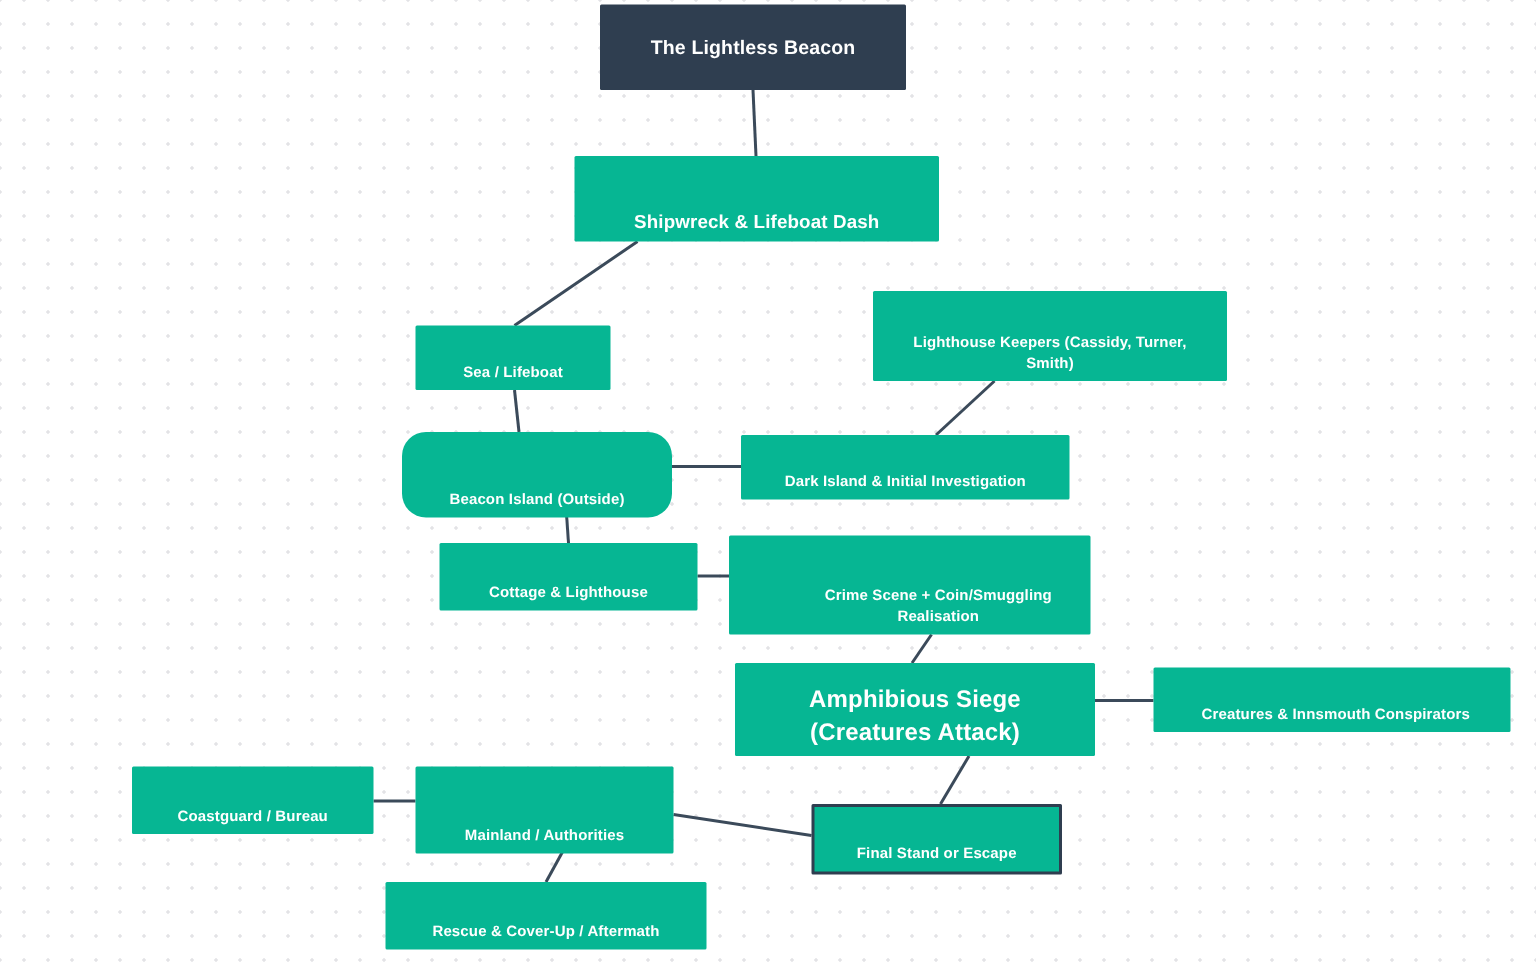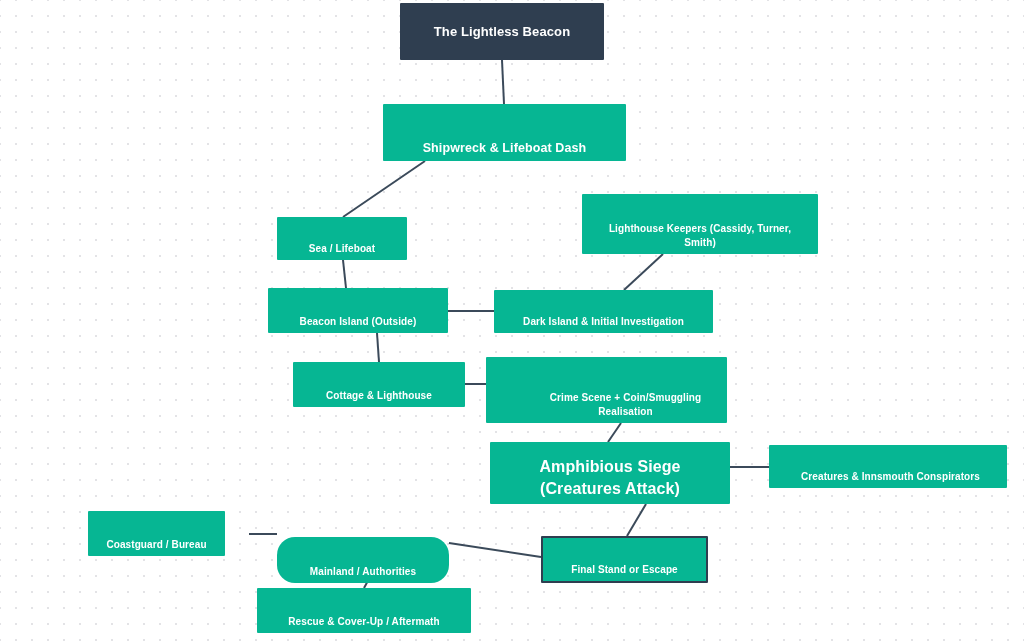--- a/index.html
+++ b/index.html
@@ -85,42 +85,42 @@
       </div>
       <div class="node green" style="left: 383px; top: 104px; width: 243px; height: 57px; font-size: 12.5px;">
         <span class="node-label">Shipwreck &amp; Lifeboat Dash</span>
       </div>
       <div class="node green" style="left: 277px; top: 217px; width: 130px; height: 43px; font-size: 10px;">
         <span class="node-label">Sea / Lifeboat</span>
       </div>
       <div class="node green" style="left: 582px; top: 194px; width: 236px; height: 60px; font-size: 10px;">
         <span class="node-label">Lighthouse Keepers (Cassidy, Turner, Smith)</span>
       </div>
-      <div class="node green" style="left: 268px; top: 288px; width: 180px; height: 45px; font-size: 10px;">
+      <div class="node green" style="left: 268px; top: 288px; width: 180px; height: 57px; font-size: 10px; border-radius: 16px;">
         <span class="node-label">Beacon Island (Outside)</span>
       </div>
       <div class="node green" style="left: 494px; top: 290px; width: 219px; height: 43px; font-size: 10px;">
         <span class="node-label">Dark Island &amp; Initial Investigation</span>
       </div>
       <div class="node green" style="left: 293px; top: 362px; width: 172px; height: 45px; font-size: 10px;">
         <span class="node-label">Cottage &amp; Lighthouse</span>
       </div>
       <div class="node green" style="left: 486px; top: 357px; width: 241px; height: 66px; font-size: 10px; padding-left: 48px;">
         <span class="node-label">Crime Scene + Coin/Smuggling Realisation</span>
       </div>
       <div class="node green" style="left: 490px; top: 442px; width: 240px; height: 62px; font-size: 16px;">
         <span class="node-label">Amphibious Siege (Creatures Attack)</span>
       </div>
       <div class="node green" style="left: 769px; top: 445px; width: 238px; height: 43px; font-size: 10px; padding-left: 15px;">
         <span class="node-label">Creatures &amp; Innsmouth Conspirators</span>
       </div>
-      <div class="node green" style="left: 88px; top: 511px; width: 137px; height: 45px; font-size: 10px;">
+      <div class="node green" style="left: 88px; top: 511px; width: 161px; height: 45px; font-size: 10px;">
         <span class="node-label">Coastguard / Bureau</span>
       </div>
-      <div class="node green" style="left: 277px; top: 537px; width: 172px; height: 46px; font-size: 10px; border-radius: 18px;">
+      <div class="node green" style="left: 277px; top: 511px; width: 172px; height: 58px; font-size: 10px;">
         <span class="node-label">Mainland / Authorities</span>
       </div>
       <div class="node green selected" style="left: 541px; top: 536px; width: 167px; height: 47px; font-size: 10px;">
         <span class="node-label">Final Stand or Escape</span>
       </div>
       <div class="node green" style="left: 257px; top: 588px; width: 214px; height: 45px; font-size: 10px;">
         <span class="node-label">Rescue &amp; Cover-Up / Aftermath</span>
       </div>
     </div>
 </div>

